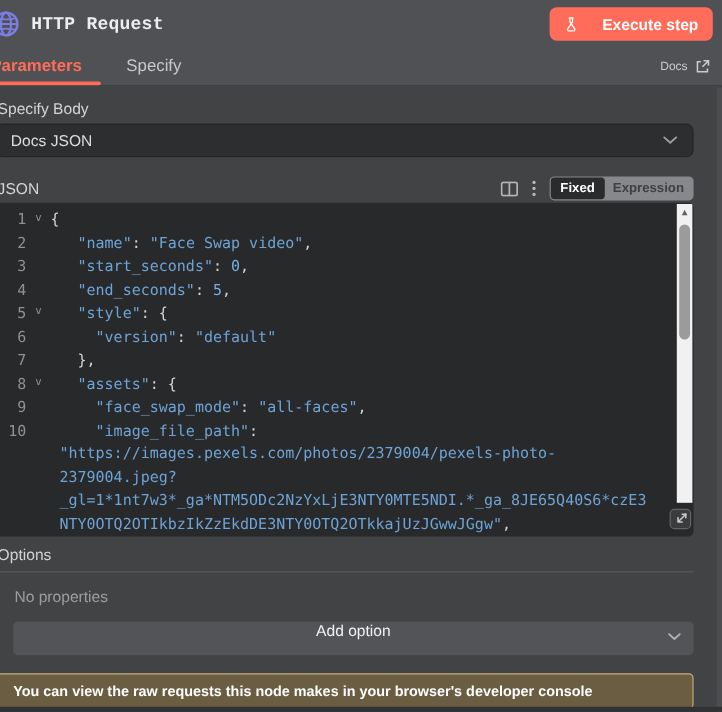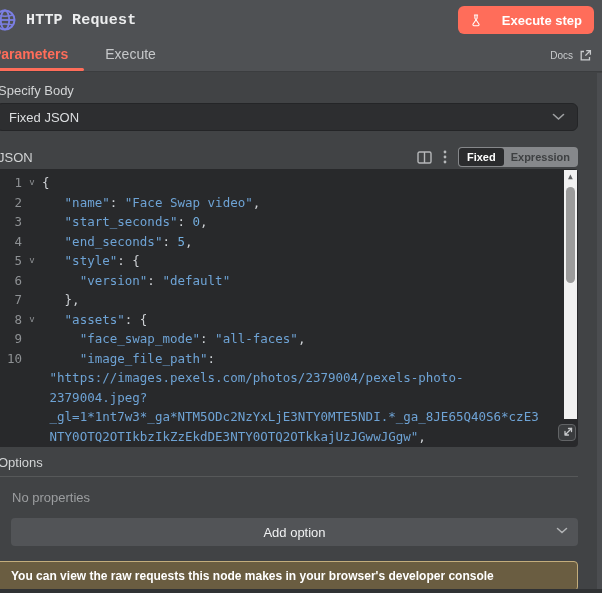--- a/index.html
+++ b/index.html
@@ -63,21 +63,21 @@
   .expand-btn {
     position:absolute; right:2px; bottom:6px; width:18px; height:17px; background:#3a3c3e;
     border:1px solid #626466; border-radius:4px; display:flex; align-items:center; justify-content:center; cursor:pointer;
   }
 
   
   .options-head { margin-top:8px; padding:0 0 6px 2px; border-bottom:1px solid #565859; font-size:13px; color:#d2d4d5; }
   .no-props { margin-top:13px; padding-left:16px; font-size:13px; color:#9c9ea0; }
   .add-option {
     position:relative; margin:13px 0 0 15px; width:567px; height:28px; background:#525457; border:none; border-radius:4px;
-    color:#f0f1f2; font-size:13px; font-family:inherit; display:flex; align-items:center; justify-content:center; cursor:pointer;
+    color:#f0f1f2; font-size:13px; font-family:inherit; display:flex; align-items:flex-start; justify-content:center; cursor:pointer;
   }
   .add-option .chev { position:absolute; right:10px; top:9px; }
 
   
   .notice {
     margin-top:15px; height:30px; background:#6a5d41; border:1px solid #c3ad7c; border-radius:4px;
     display:flex; align-items:center; padding:0 14px; color:#fff; font-size:12px; font-weight:bold;
   }
   .bottom-strip { position:absolute; left:0; right:0; bottom:0; height:4px; background:#303234; z-index:6; }
 </style>
@@ -102,35 +102,35 @@
       <button class="execute-btn">
         <svg width="12" height="13" viewBox="0 0 12 13">
           <path d="M4.4 1h3.2 M4.9 1.2v3.1L8.9 10a1.1 1.1 0 0 1-1 1.7H4.1A1.1 1.1 0 0 1 3.1 10l4-5.7V1.2" fill="none" stroke="#fff" stroke-width="1.1" stroke-linecap="round" stroke-linejoin="round"></path>
         </svg>
         <span>Execute step</span>
       </button>
     </div>
 
     <div class="tabbar">
       <div class="tab active">Parameters</div>
-      <div class="tab">Execute</div>
+      <div class="tab">Specify</div>
       <div class="docs-link">
         <span>Docs</span>
         <svg width="13" height="13" viewBox="0 0 13 13">
           <path d="M5 2.5H2.2v8.3h8.3V8" fill="none" stroke="#c9cbcd" stroke-width="1.3"></path>
           <path d="M7.2 1.6h4.2v4.2 M11.2 1.8L6.4 6.6" fill="none" stroke="#c9cbcd" stroke-width="1.3"></path>
         </svg>
       </div>
     </div>
 
     <div class="bodyarea">
       <div class="field-label lbl-specify">Specify Body</div>
 
       <div class="select">
-        <span>Fixed JSON</span>
+        <span>Docs JSON</span>
         <svg class="chev" width="13" height="8" viewBox="0 0 13 8">
           <path d="M1.5 1.5l5 4.5 5-4.5" fill="none" stroke="#9ea0a2" stroke-width="1.6" stroke-linecap="round"></path>
         </svg>
       </div>
 
       <div class="json-row">
         <span class="field-label">JSON</span>
         <div class="row-icons">
           <svg width="15" height="13" viewBox="0 0 15 13">
             <rect x="1" y="1" width="13" height="11" rx="1.5" fill="none" stroke="#b5b7b9" stroke-width="1.4"></rect>

